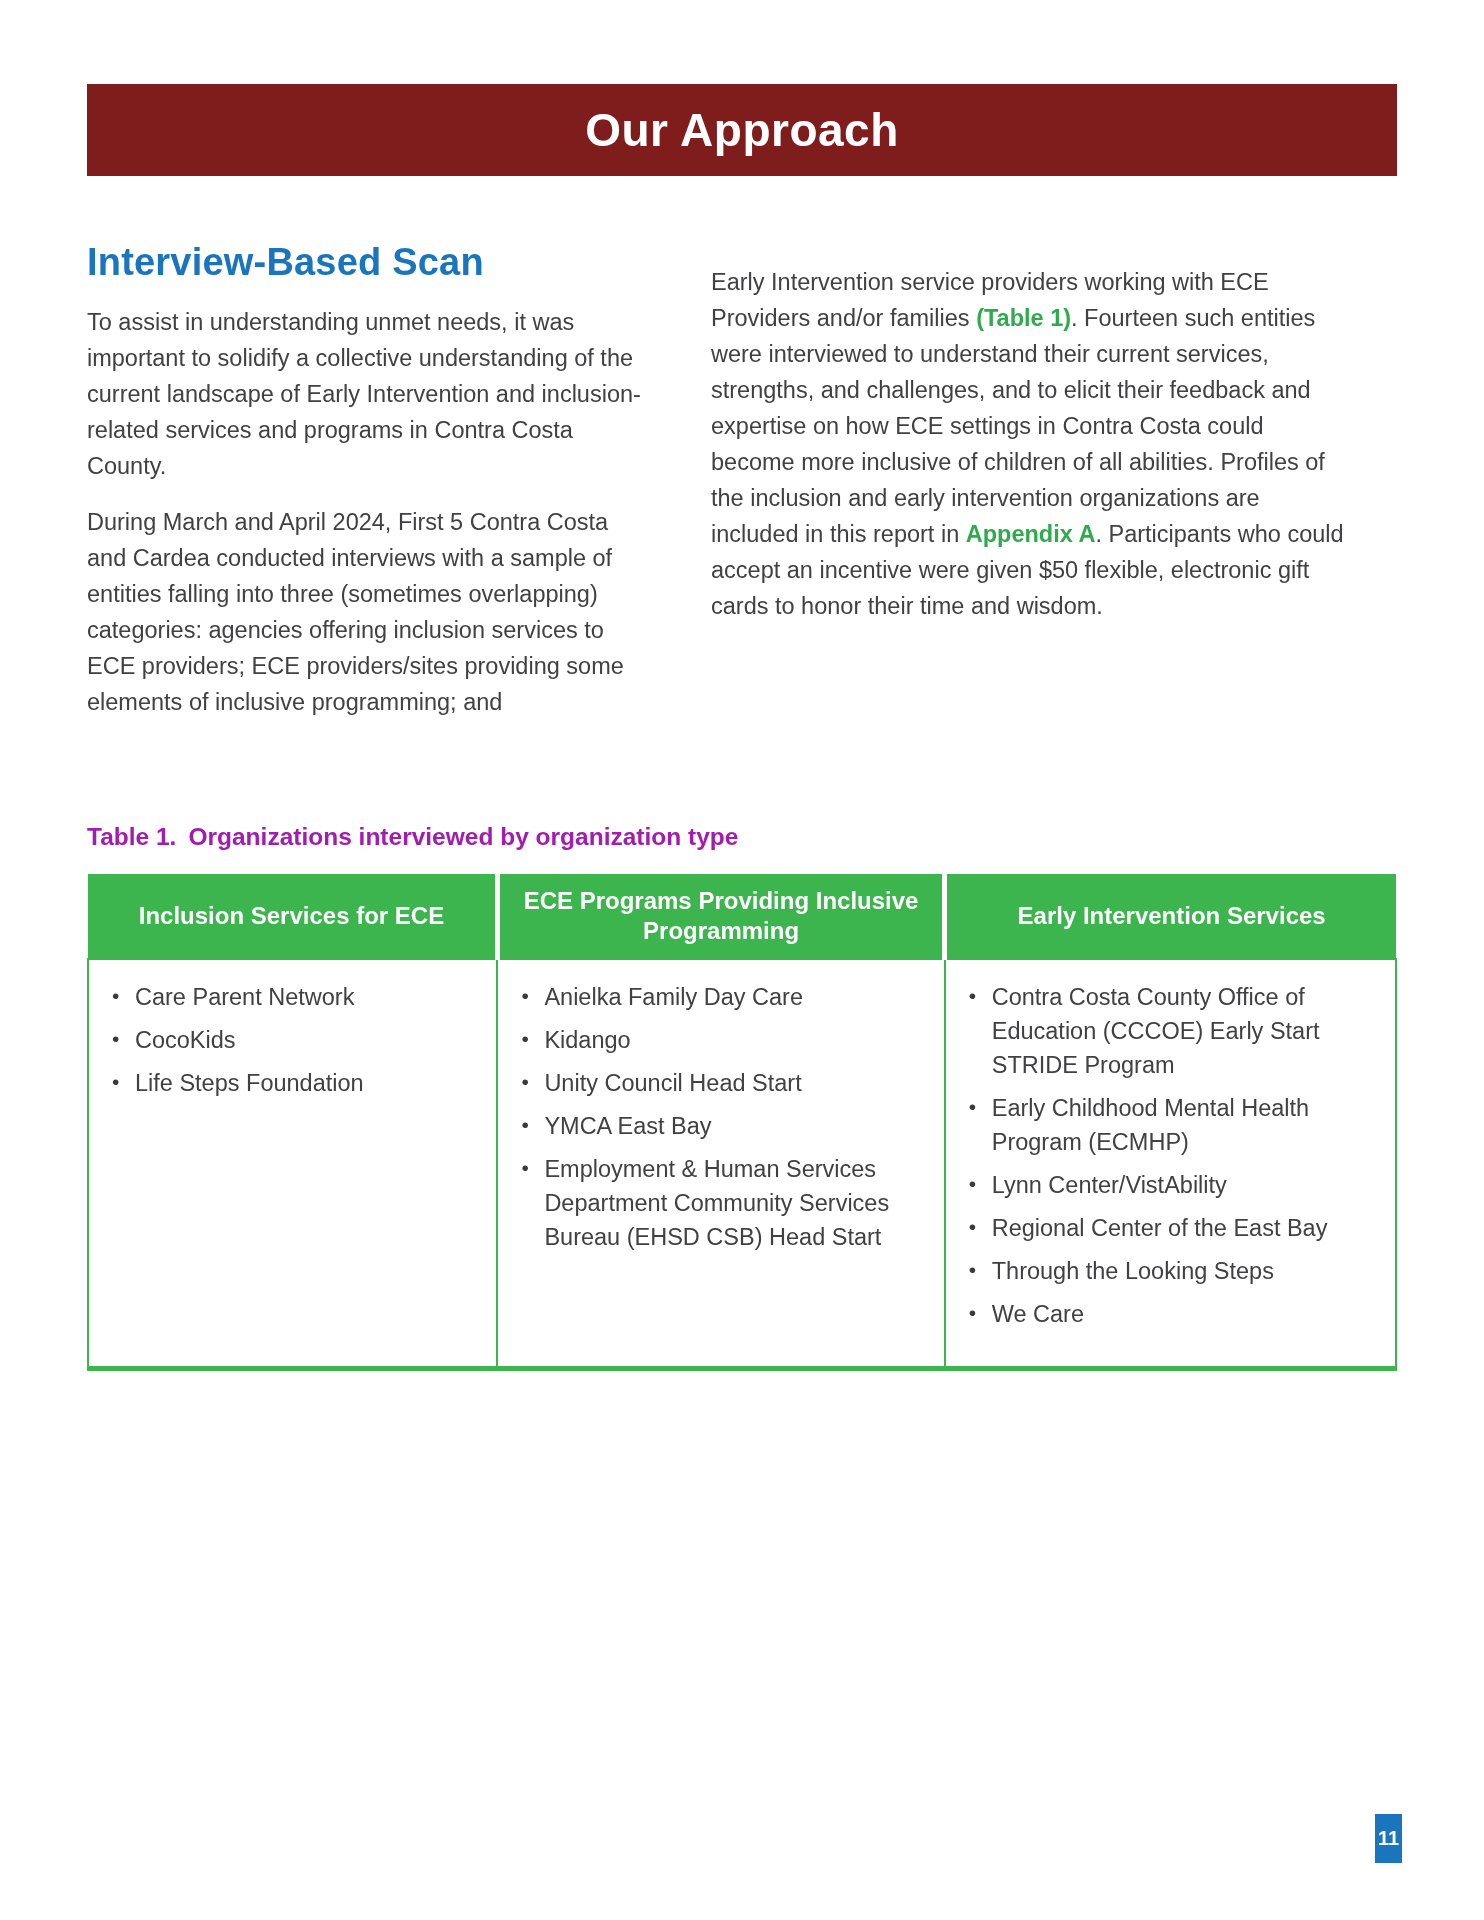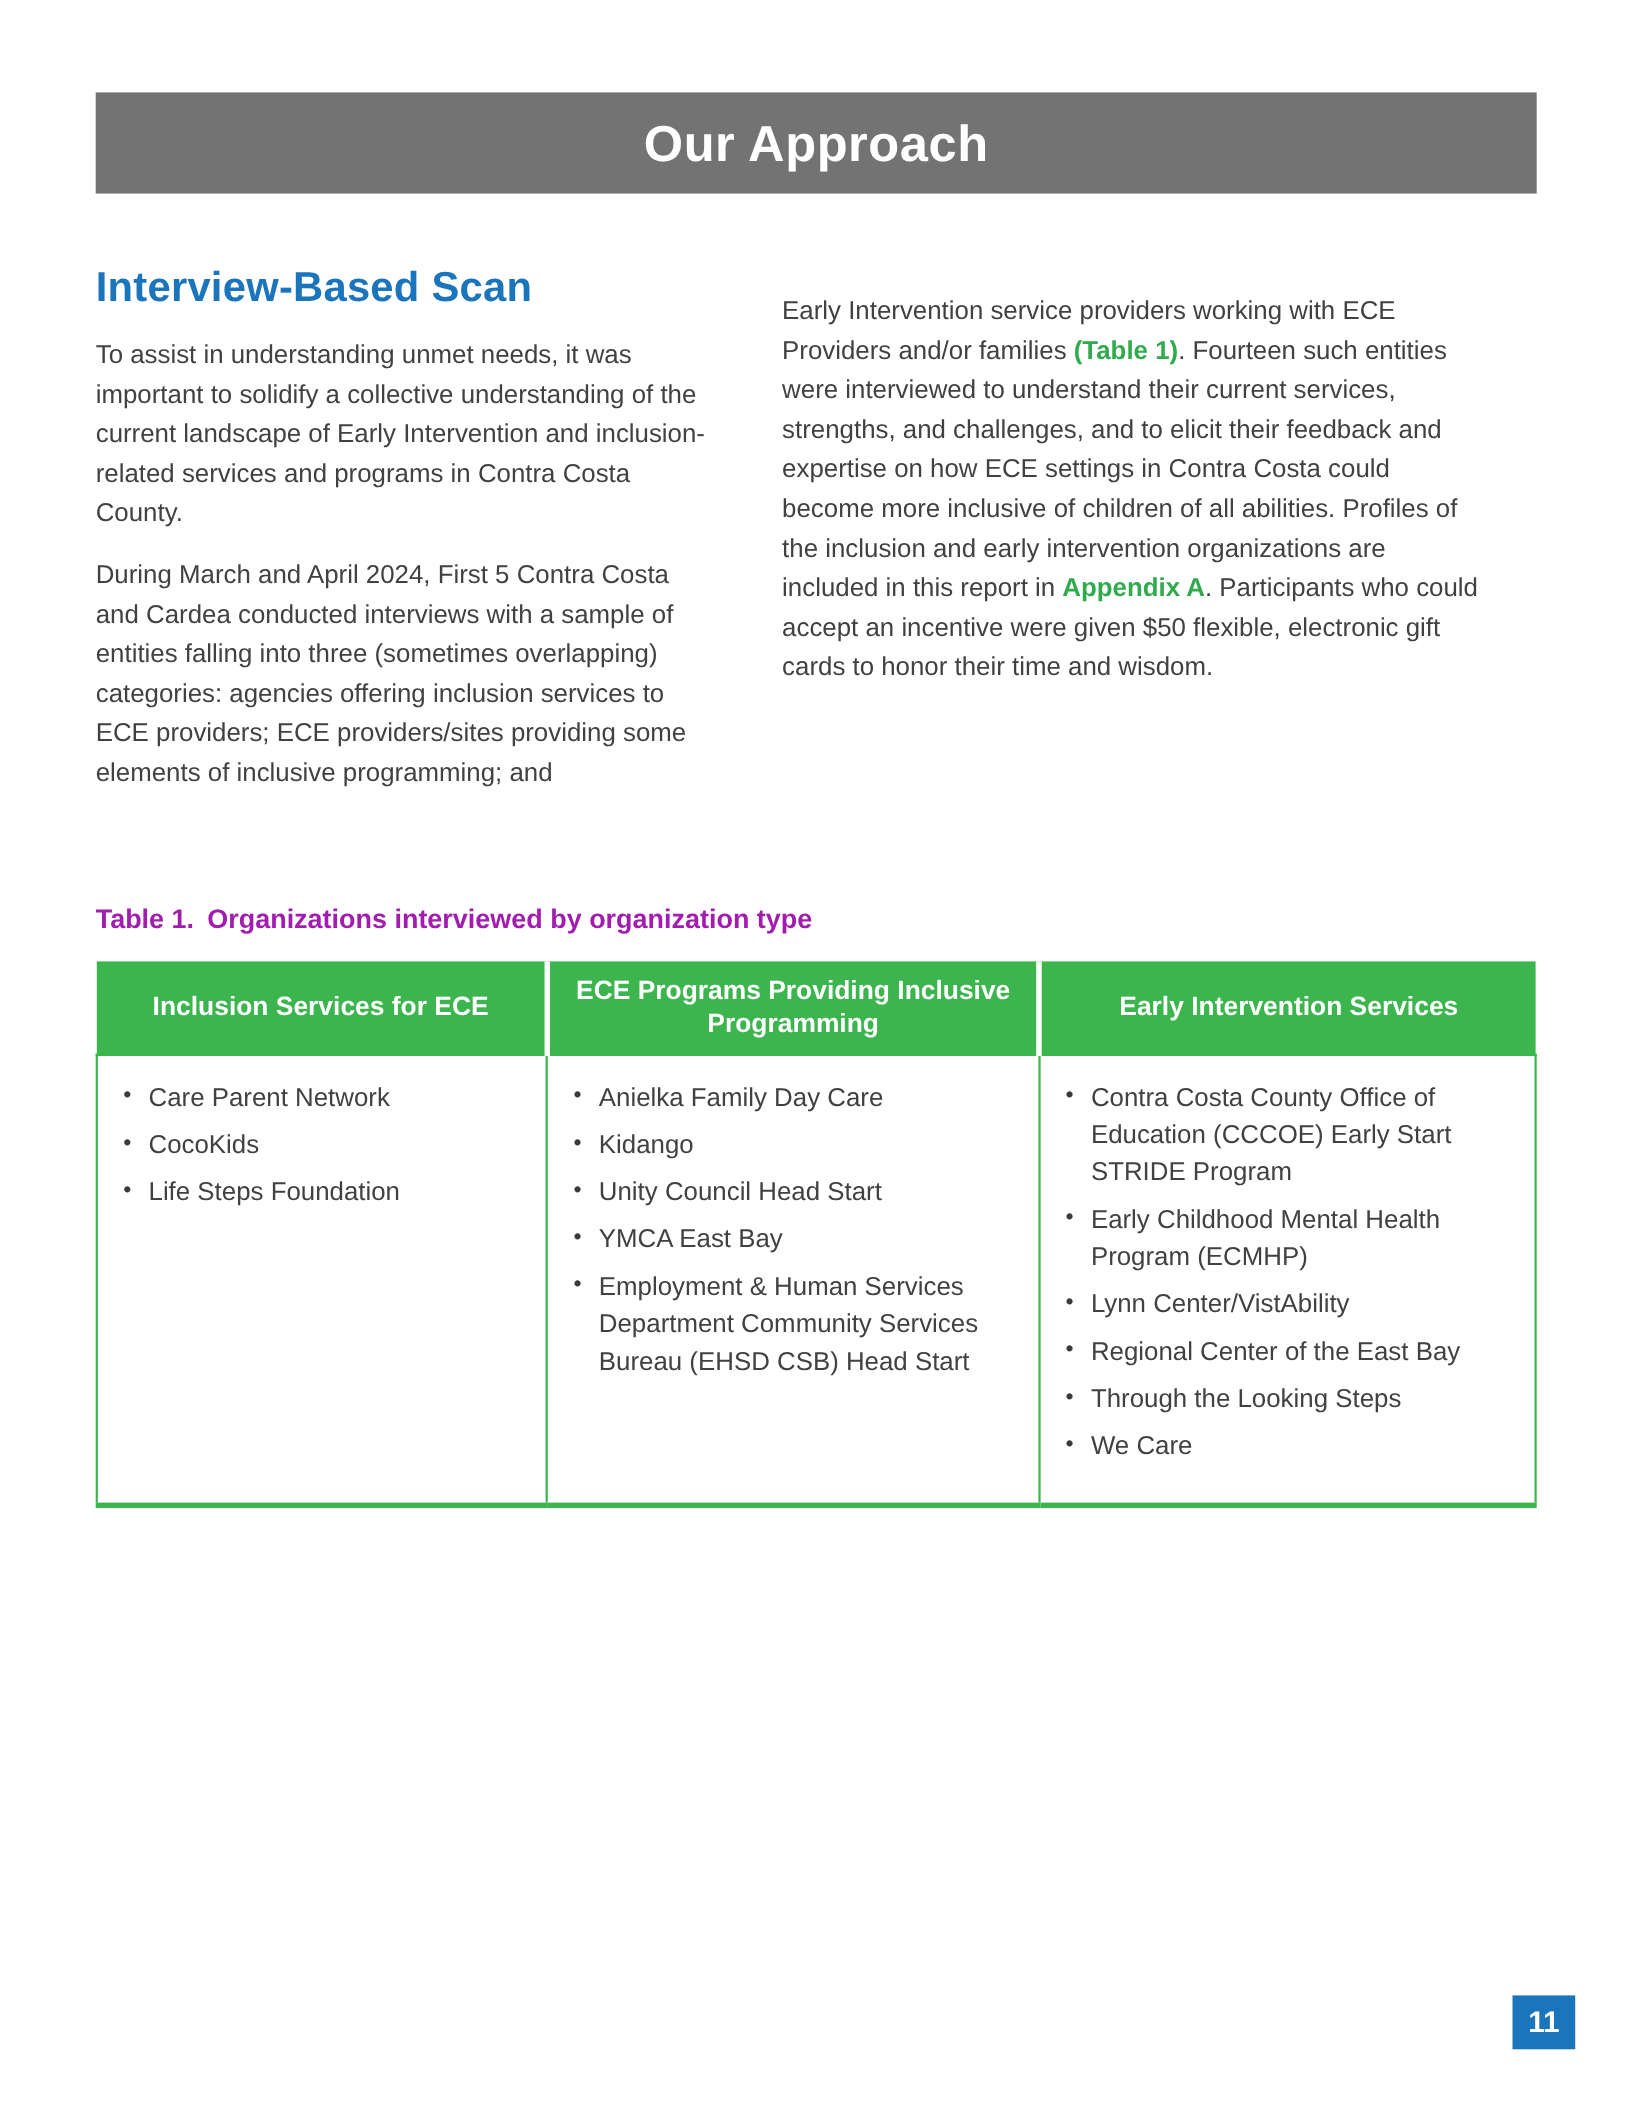--- a/index.html
+++ b/index.html
@@ -9,21 +9,21 @@
     width:1484px; height:1920px;
     margin:0 auto;
     background:#ffffff;
     font-family:"Liberation Sans","DejaVu Sans",sans-serif;
     color:#414042;
     overflow:hidden;
   }
   .banner {
     position:absolute; left:87px; top:84px;
     width:1310px; height:92px;
-    background:#737373;
+    background:#7f1d1d;
     display:flex; align-items:center; justify-content:center;
   }
   .banner-title {
     color:#ffffff; font-size:46px; font-weight:bold; letter-spacing:.5px;
   }
   .content { position:absolute; left:87px; top:240px; width:1310px; }
   .columns { display:flex; }
   .col-left  { width:560px; margin-right:64px; flex:none; }
   .col-right { width:642px; flex:none;margin-top:24px; }
   .section-heading {
@@ -66,23 +66,23 @@
     font-size:23.5px; line-height:34px; color:#414042;
     margin-bottom:9px;
   }
   ul.org-list li::before {
     content:"\2022";
     position:absolute; left:11px; top:-1px;
     font-size:21px; color:#3a3a3a;
   }
   .page-badge {
     position:absolute; left:1375px; top:1814px;
-    width:57px; height:49px;
+    width:27px; height:49px;
     background:#1b75bc; color:#ffffff;
-    font-size:27px; font-weight:bold;
+    font-size:20px; font-weight:bold;
     display:flex; align-items:center; justify-content:center;
   }
 </style>
 </head>
 <body>
 
 <div class="page">
 
   <header class="banner">
     <h1 class="banner-title">Our Approach</h1>

